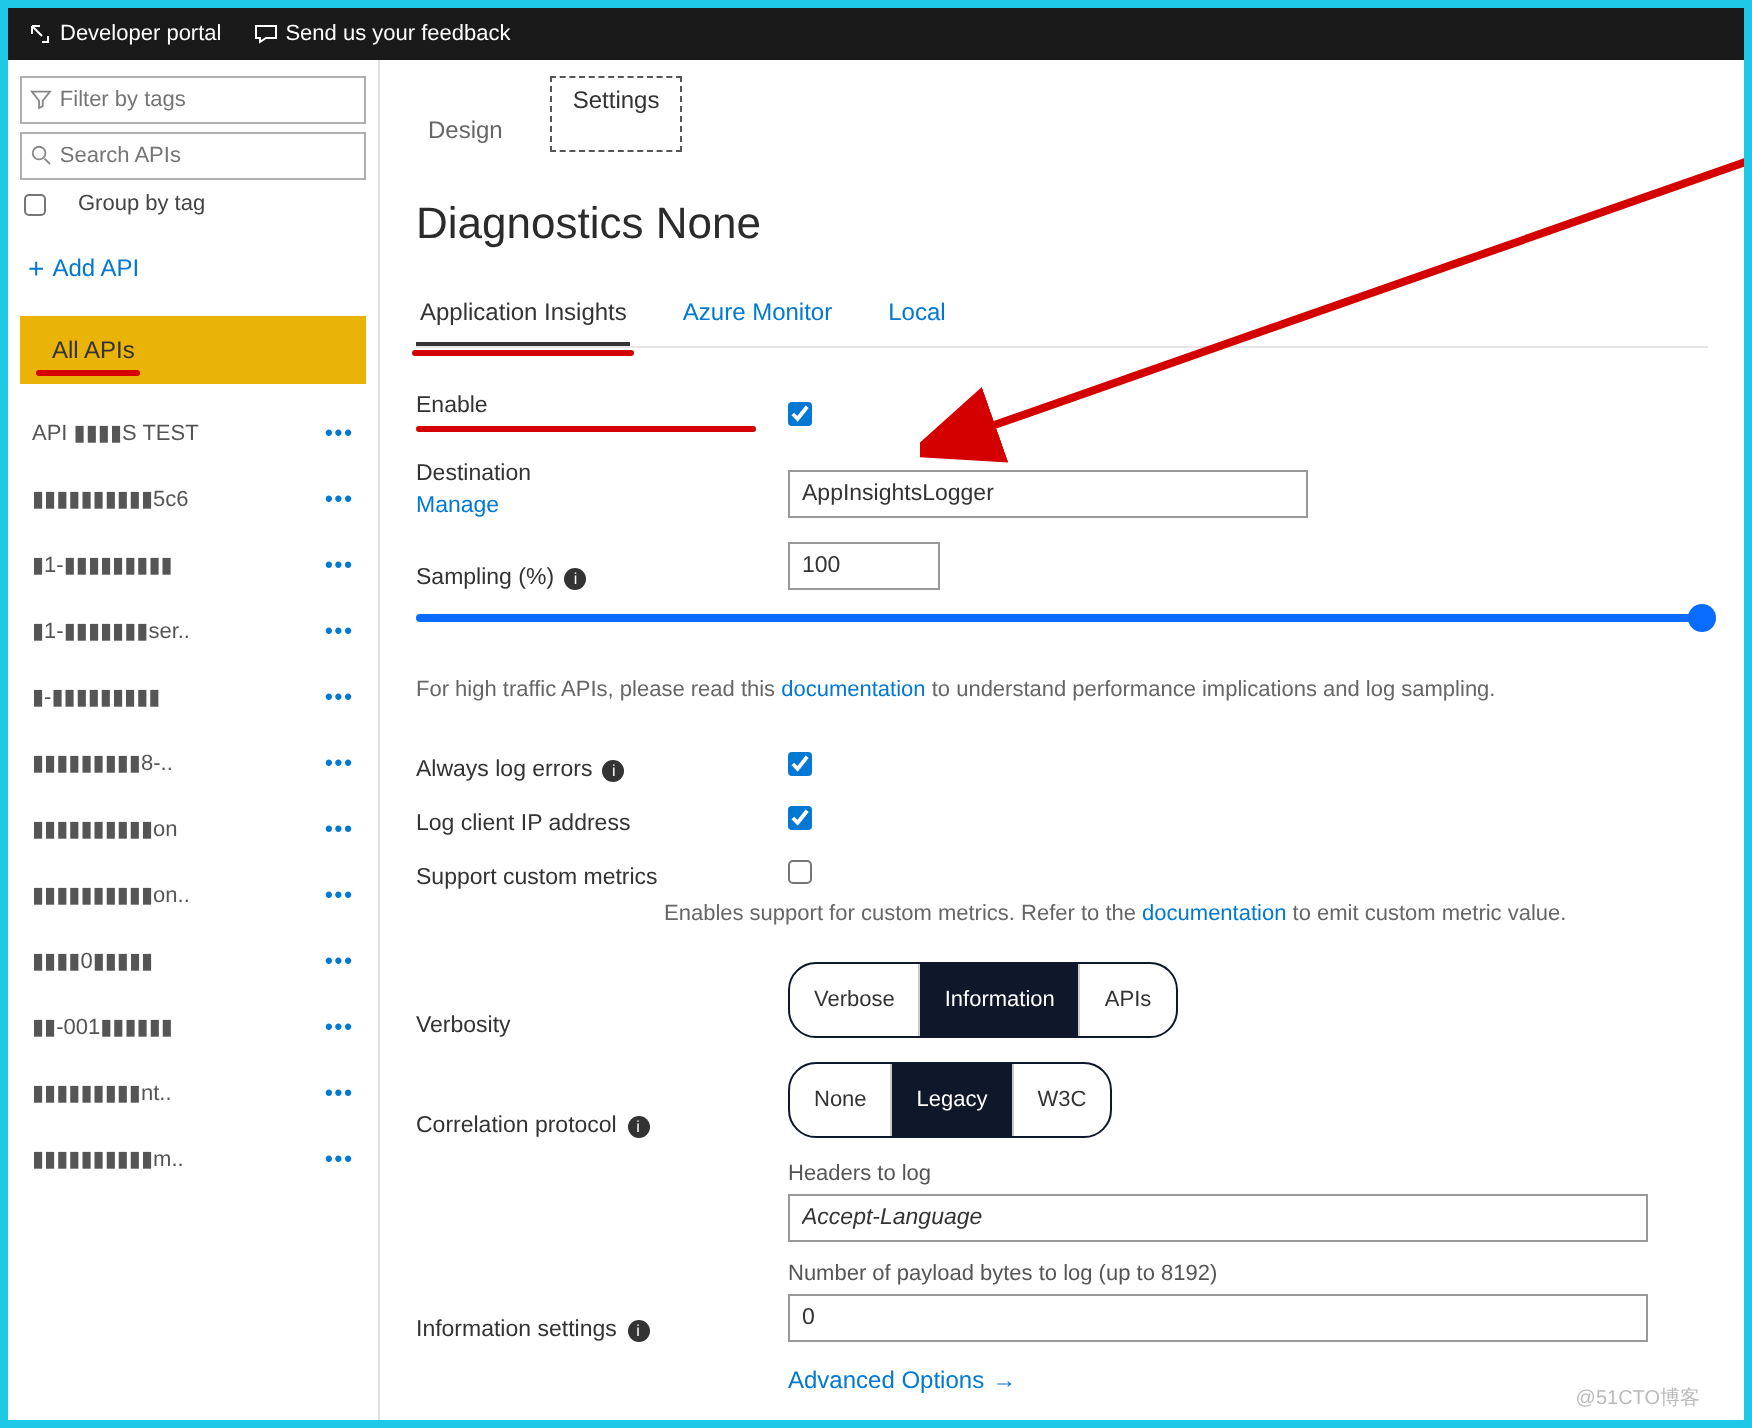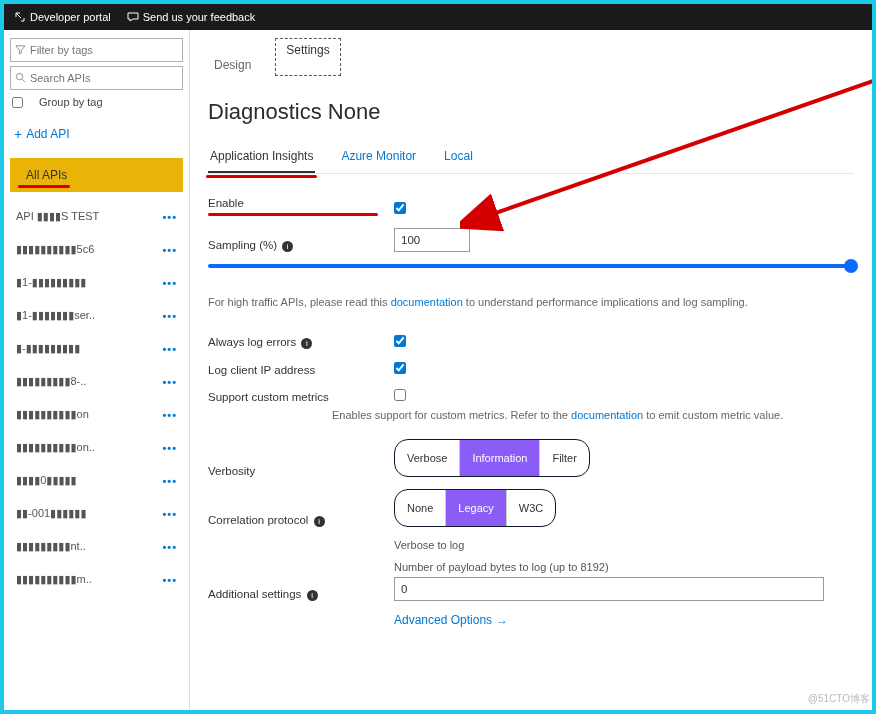--- a/index.html
+++ b/index.html
@@ -46,25 +46,25 @@
 .slider-thumb { position: absolute; right: -4px; top: -5px; width: 14px; height: 14px; border-radius: 50%; background: #0a6cff; }
 .note { font-size: 11px; color: #666; line-height: 1.5; margin-bottom: 22px; }
 .note a { color: #0078d4; text-decoration: none; }
 .info-icon { display: inline-block; width: 11px; height: 11px; border-radius: 50%; background: #333; color: #fff; font-size: 8px; text-align: center; line-height: 11px; margin-left: 2px; }
 .chk { width: 12px; height: 12px; accent-color: #0078d4; }
 .help-txt { font-size: 11px; color: #666; margin-left: 114px; margin-top: -6px; margin-bottom: 18px; padding-left: 10px; }
 .help-txt a { color: #0078d4; text-decoration: none; }
 .pill-group { display: flex; border: 1px solid #0f172a; border-radius: 14px; overflow: hidden; height: 38px; width: fit-content; }
 .pill { padding: 0 12px; font-size: 11px; display: flex; align-items: center; cursor: pointer; color: #333; border-right: 1px solid #ccc; }
 .pill:last-child { border-right: none; }
-.pill.active { background: #8b5cf6; color: #fff; }
+.pill.active { background: #0f172a; color: #fff; }
 .sublabel { font-size: 11px; color: #555; margin-bottom: 4px; }
 .adv-link { color: #0078d4; font-size: 12px; display: flex; align-items: center; gap: 4px; margin-top: 12px; cursor: pointer; margin-left: 186px; }
 .adv-link .arrow { font-weight: bold; }
-.watermark { position: absolute; right: 2px; bottom: 4px; font-size: 10px; color: #bbb; }
+.watermark { position: absolute; right: 22px; bottom: 4px; font-size: 10px; color: #bbb; }
 .red-arrow { position: absolute; pointer-events: none; }
 </style>
 </head>
 <body>
 
 <div class="topbar">
   <a>
       <span class="ticon"><svg viewBox="0 0 12 12">
           <path d="M2 2h4M2 2v4M2 2l5 5M7 10h3V7" stroke="#fff" fill="none" stroke-width="1"></path>
         </svg></span>
@@ -175,20 +175,27 @@
     </div>
 
     <div class="form-row">
       <div class="label">
         <span>Enable</span>
         <span class="rline"></span>
       </div>
       <div class="ctrl"><input type="checkbox" class="chk" checked="" style=""></div>
     </div>
 
+    <div class="form-row">
+      <div class="label">
+        <span>Destination</span>
+        <a class="manage-link">Manage</a>
+      </div>
+      <div class="ctrl"><input type="text" class="fld dest-fld" value="AppInsightsLogger" style=""></div>
+    </div>
 
     <div class="form-row">
       <div class="label">
         <span>Sampling (%)</span> <span class="info-icon">i</span>
       </div>
       <div class="ctrl"><input type="text" class="fld samp-fld" value="100" style=""></div>
     </div>
     <div class="slider-wrap">
       <div class="slider-track"></div>
       <div class="slider-thumb"></div>
@@ -213,39 +220,40 @@
     <div class="help-txt">
       <span>Enables support for custom metrics. Refer to the </span><a>documentation</a><span> to emit custom metric value.</span>
     </div>
 
     <div class="form-row">
       <div class="label">Verbosity</div>
       <div class="ctrl">
         <div class="pill-group" id="verbosity-pills">
             <div class="pill">Verbose</div>
             <div class="pill active">Information</div>
-            <div class="pill">Filter</div>
+            <div class="pill">APIs</div>
           </div>
       </div>
     </div>
     <div class="form-row">
       <div class="label"><span>Correlation protocol</span> <span class="info-icon">i</span></div>
       <div class="ctrl">
         <div class="pill-group" id="correlation-pills">
             <div class="pill">None</div>
             <div class="pill active">Legacy</div>
             <div class="pill">W3C</div>
           </div>
       </div>
     </div>
 
     <div class="form-row">
-      <div class="label"><span>Additional settings</span> <span class="info-icon">i</span></div>
+      <div class="label"><span>Information settings</span> <span class="info-icon">i</span></div>
       <div class="ctrl">
-        <div class="sublabel">Verbose to log</div>
+        <div class="sublabel">Headers to log</div>
+        <input type="text" class="fld hdr-fld" value="Accept-Language" style="">
         <div class="sublabel" style="margin-top:10px">Number of payload bytes to log (up to 8192)</div>
         <input type="text" class="fld bytes-fld" value="0" style="">
       </div>
     </div>
 
     <div class="adv-link">
       <span>Advanced Options</span>
         <span class="arrow">→</span>
     </div>
 

